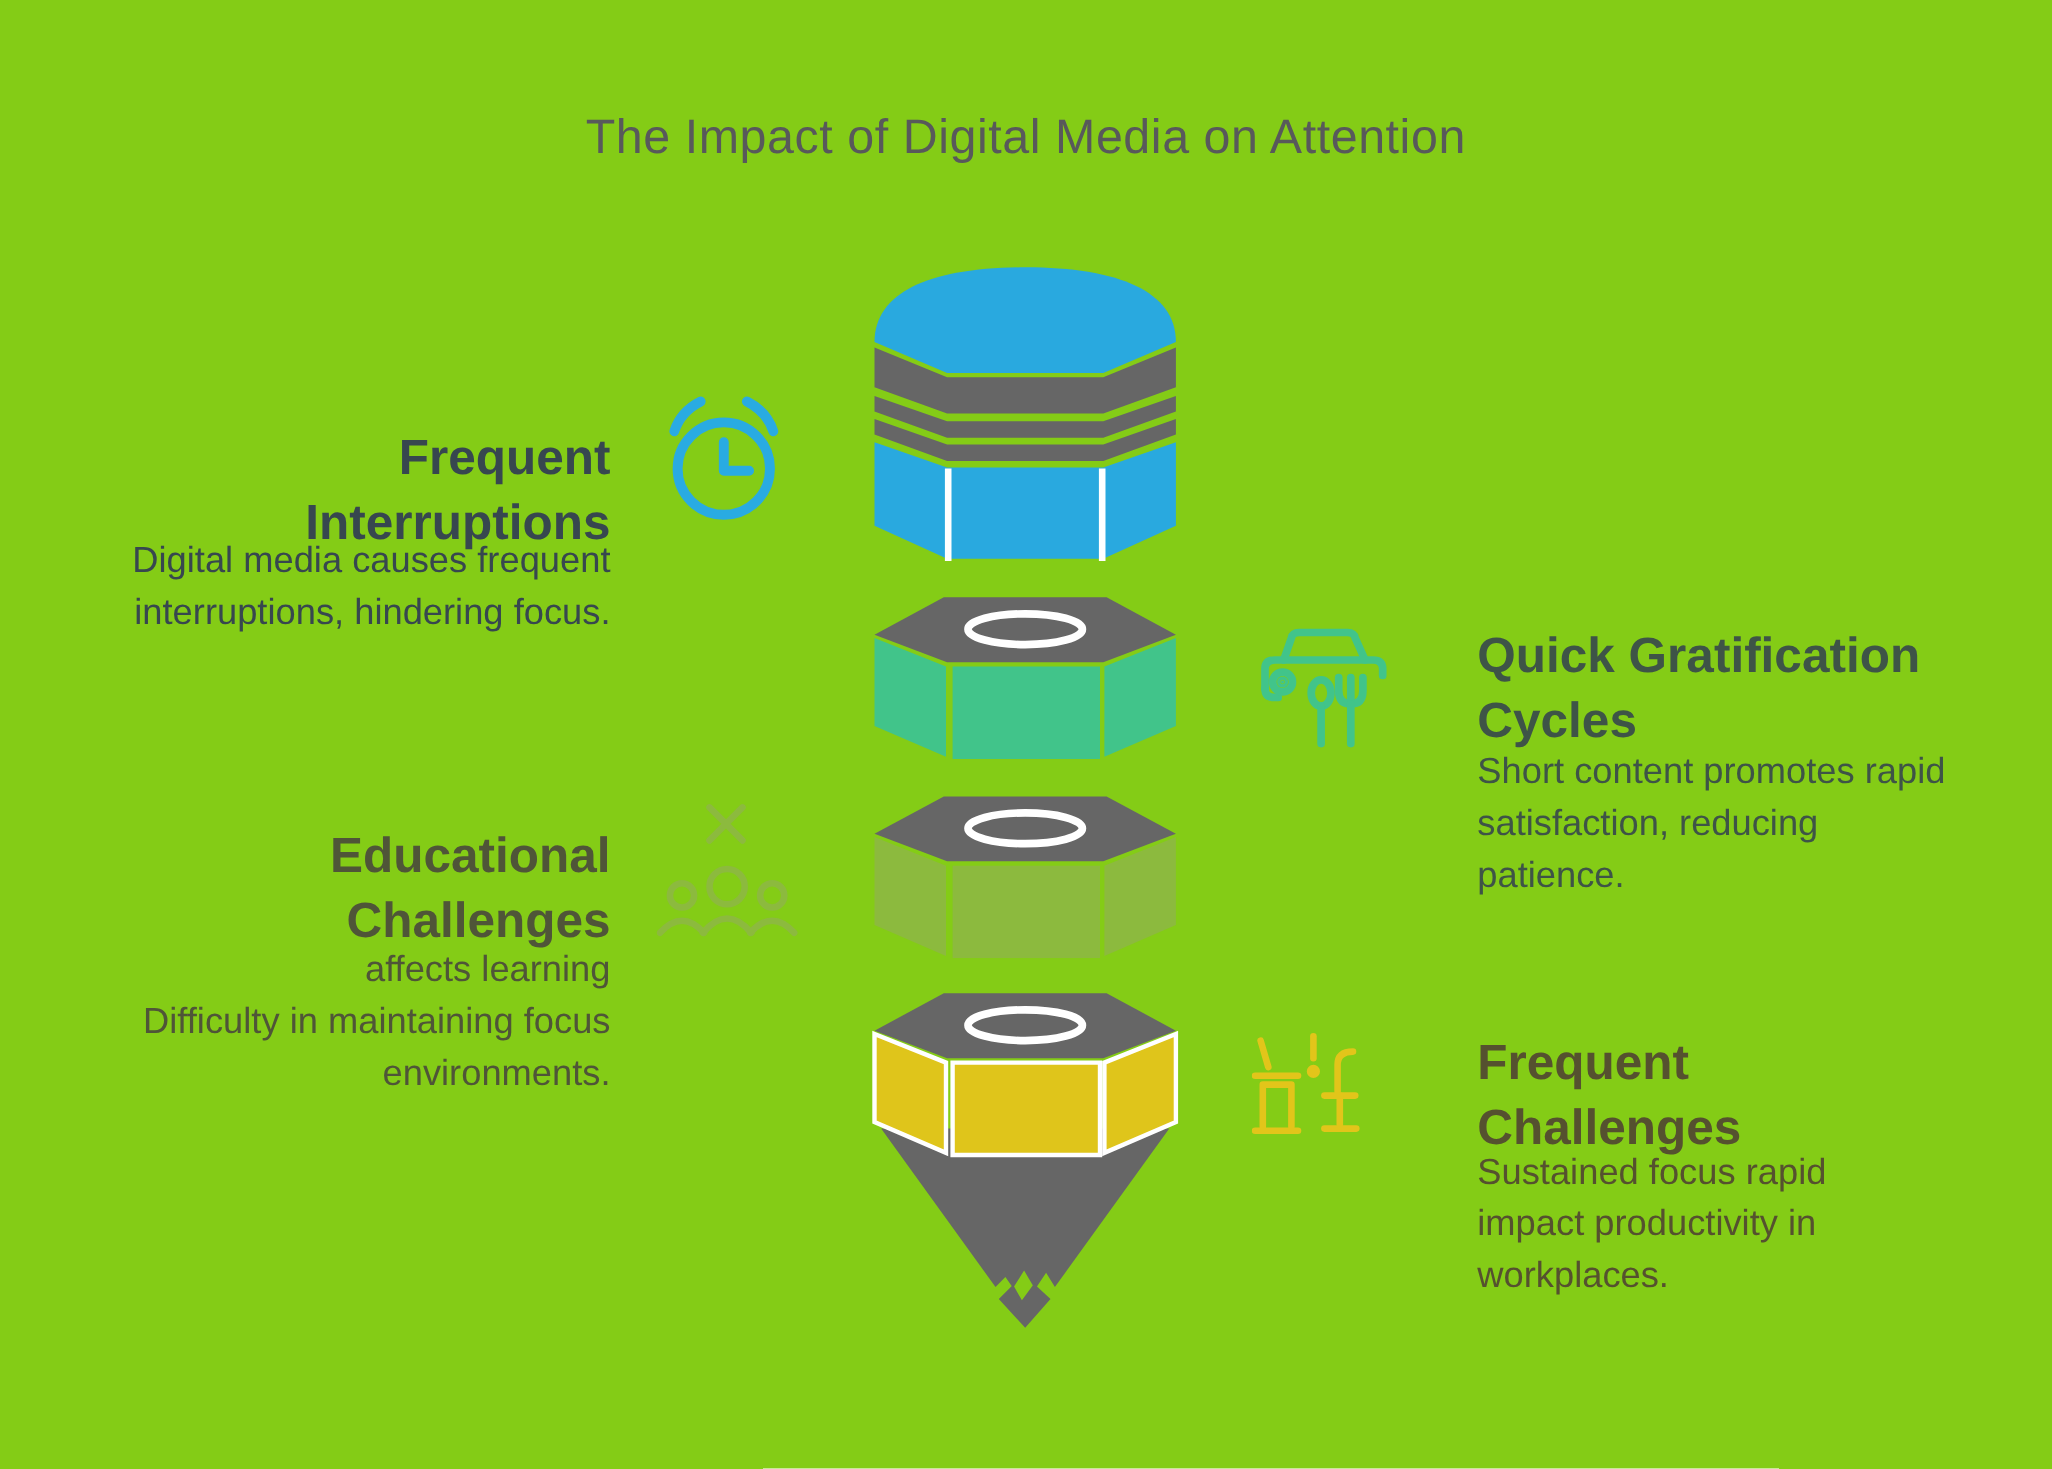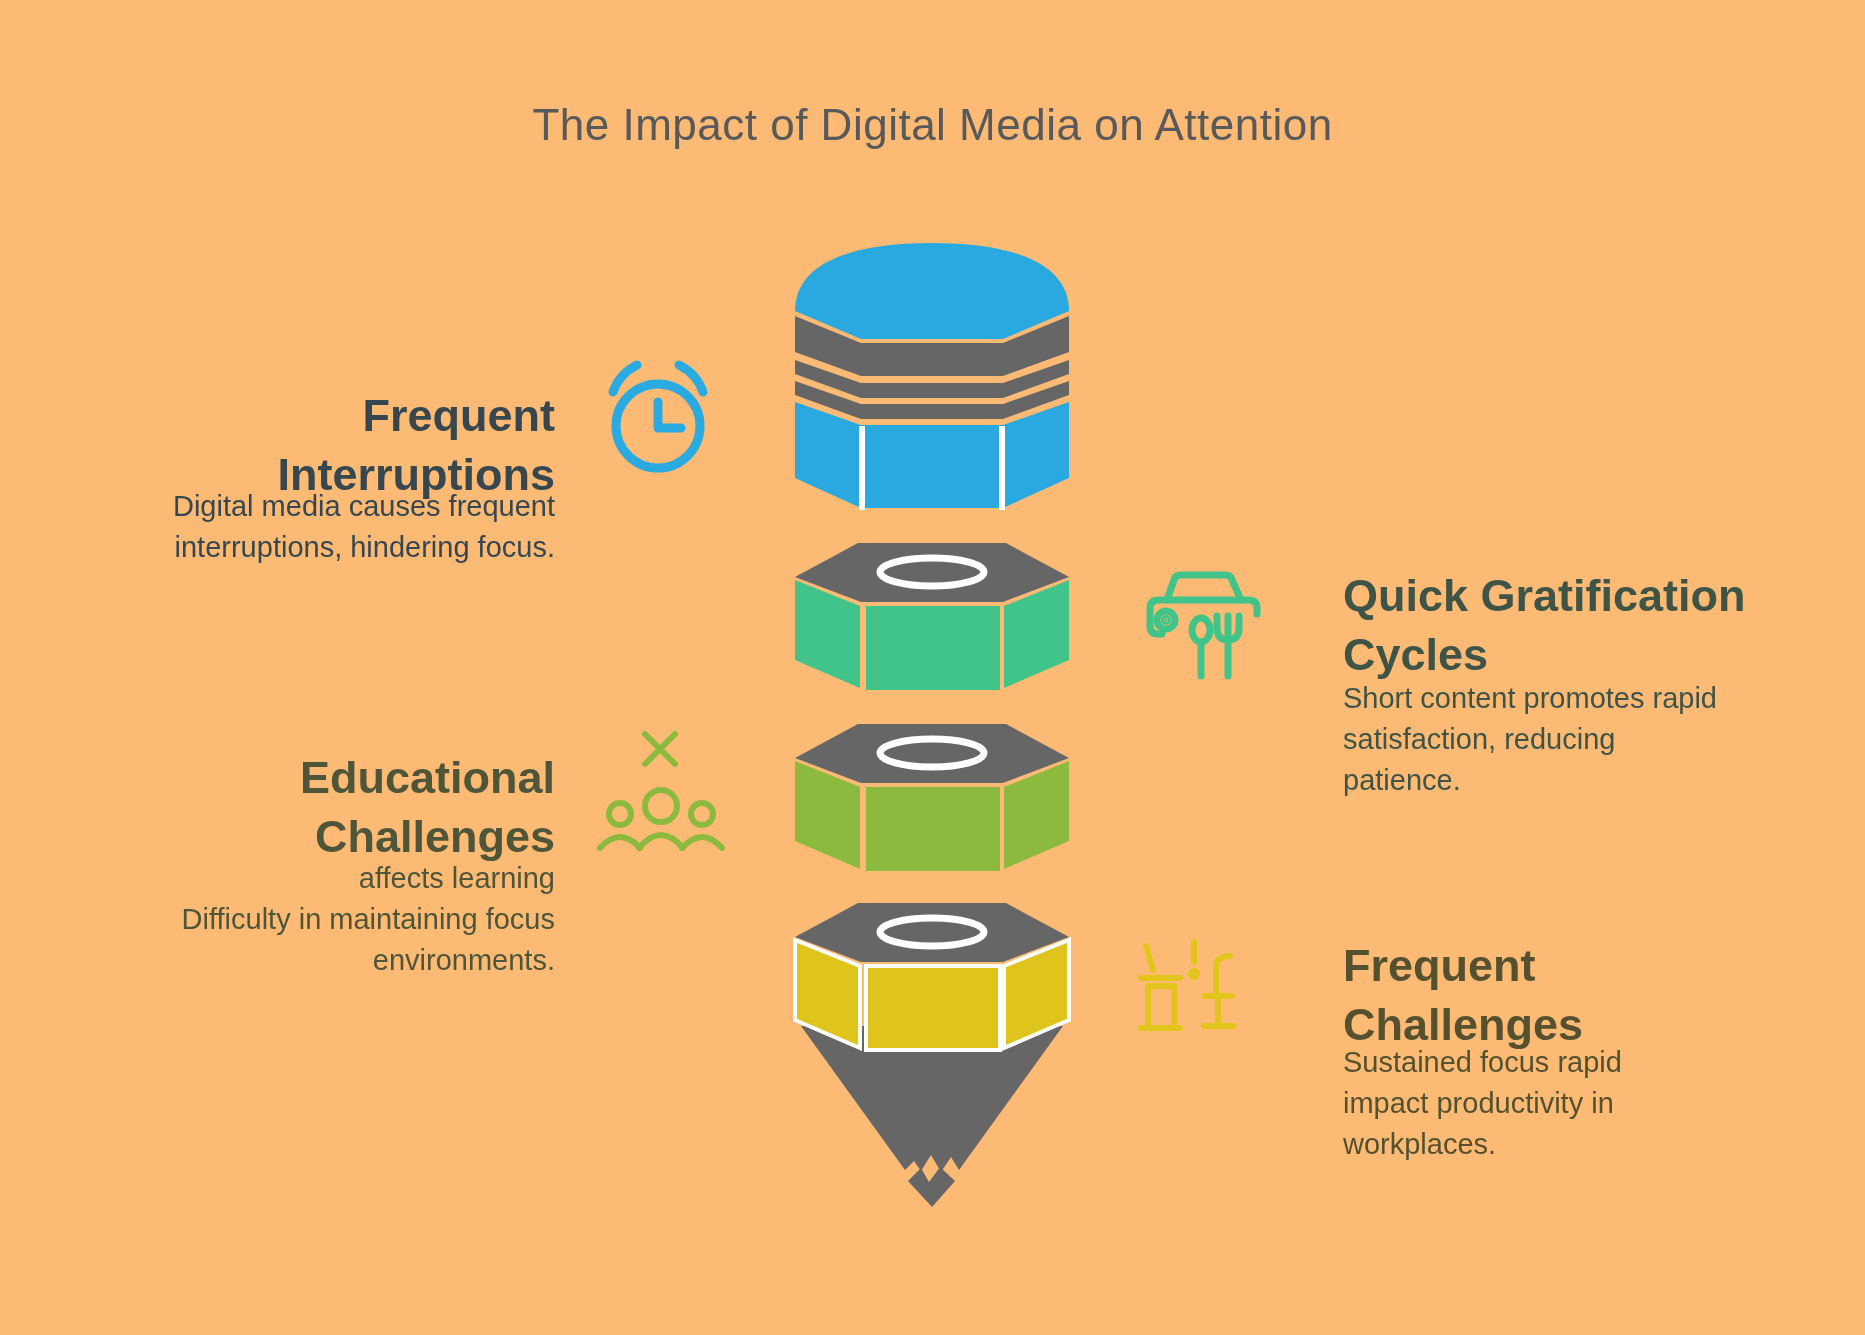--- a/index.html
+++ b/index.html
@@ -1,28 +1,28 @@
 <!DOCTYPE html>
 <html><head>
 <meta charset="utf-8">
 <style>
   html,body{margin:0;padding:0;background:#ffffff;}
   #canvas{
-    position:relative;width:1865px;height:1335px;background:#fdba74;overflow:hidden;
+    position:relative;width:1865px;height:1335px;background:#84cc16;overflow:hidden;
     font-family:"Liberation Sans", sans-serif;
   }
   .abs{position:absolute;}
   #title{
     left:0;right:0;top:100px;text-align:center;
     font-size:44px;font-weight:400;letter-spacing:0.5px;
   }
   .col-left{left:60px;width:495px;text-align:right;}
   .col-right{left:1343px;width:540px;text-align:left;}
   .sec-title{font-size:45px;font-weight:700;line-height:1.32;margin-top:48px;}
-  .sec-desc{font-size:29px;font-weight:400;line-height:1.42;}
+  .sec-desc{font-size:33px;font-weight:400;line-height:1.42;}
   svg{display:block;}
 </style>
 </head>
 <body>
 
 <div id="canvas">
 
   <div id="title" class="abs" style="color: rgb(88, 89, 91);">The Impact of Digital Media on Attention</div>
 
   <svg class="abs" style="left:792px;top:220px;" width="280" height="1015" viewBox="0 0 280 1015">

